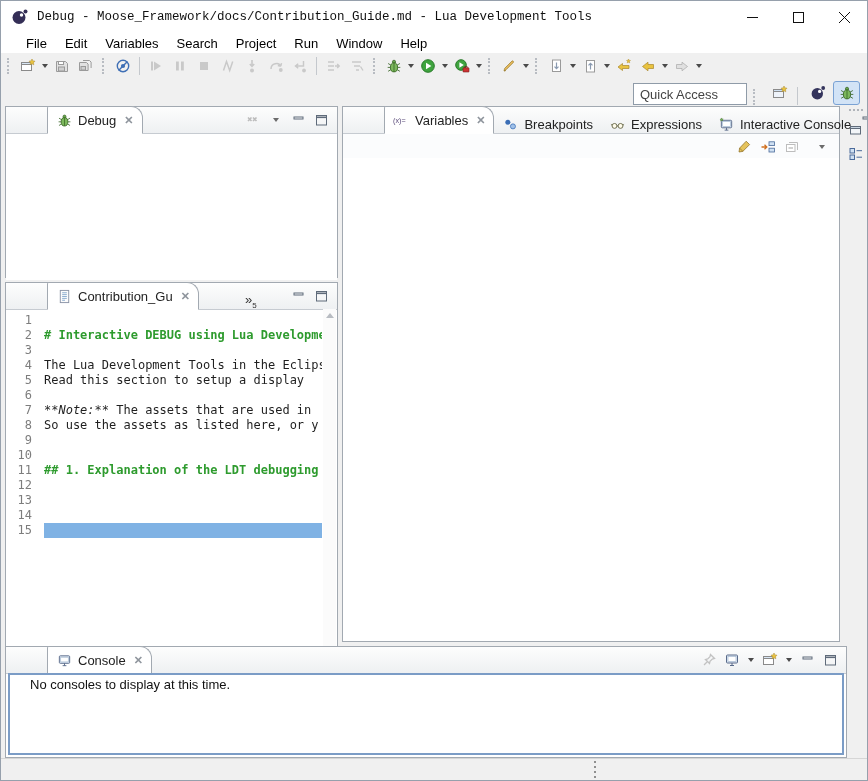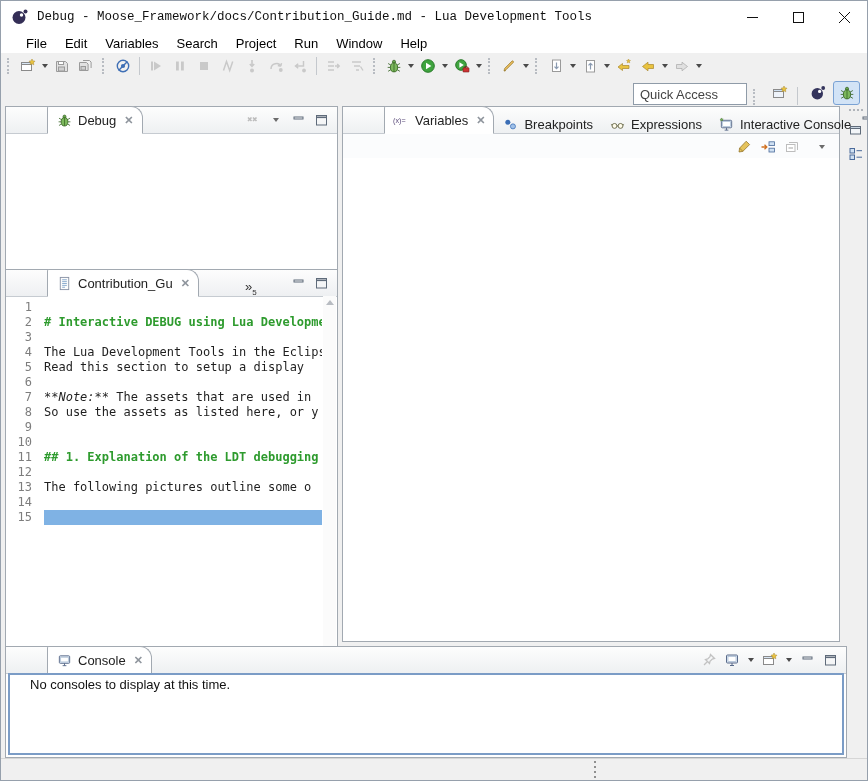--- a/index.html
+++ b/index.html
@@ -343,21 +343,21 @@
             <svg width="15" height="15" viewBox="0 0 15 15">
               <rect x="2.5" y="2.5" width="10" height="9.5" fill="none" stroke="#5f6b7a"></rect>
               <line x1="2.5" y1="4.3" x2="12.5" y2="4.3" stroke="#5f6b7a" stroke-width="1.6"></line>
             </svg>
           </span>
       </div>
     </div>
     <div style="height:146px;background:#fff;"></div>
   </div>
 
-  <div class="panel" style="left:4px;top:268px;width:333px;height:468px;">
+  <div class="panel" style="left:4px;top:281px;width:333px;height:468px;">
     <div class="tabbar">
       <div class="tab active">
         <span class="sm-icon">
             <svg width="15" height="15" viewBox="0 0 16 16">
               <rect x="3.5" y="1.5" width="9" height="13" fill="#fcfcfc" stroke="#8a93a6"></rect>
               <path d="M5.5 4h5M5.5 6h5M5.5 8h5M5.5 10h5M5.5 12h3" stroke="#7aa0c8" stroke-width=".9"></path>
             </svg>
           </span>
         <span>Contribution_Gu</span>
         <span class="close">✕</span>
@@ -388,21 +388,21 @@
           <div class="crow"><span class="ln">3</span><span class="ct"></span></div>
           <div class="crow"><span class="ln">4</span><span class="ct">The Lua Development Tools in the Eclipse</span></div>
           <div class="crow"><span class="ln">5</span><span class="ct">Read this section to setup a display</span></div>
           <div class="crow"><span class="ln">6</span><span class="ct"></span></div>
           <div class="crow"><span class="ln">7</span><span class="ct"><em>**Note:**</em> The assets that are used in</span></div>
           <div class="crow"><span class="ln">8</span><span class="ct">So use the assets as listed here, or y</span></div>
           <div class="crow"><span class="ln">9</span><span class="ct"></span></div>
           <div class="crow"><span class="ln">10</span><span class="ct"></span></div>
           <div class="crow"><span class="ln">11</span><span class="ct green">## 1. Explanation of the LDT debugging</span></div>
           <div class="crow"><span class="ln">12</span><span class="ct"></span></div>
-          <div class="crow"><span class="ln">13</span><span class="ct">The following pictures outline some o</span></div>
+          <div class="crow"><span class="ln">13</span></div>
           <div class="crow"><span class="ln">14</span><span class="ct"></span></div>
           <div class="crow sel"><span class="ln">15</span><span class="ct"></span></div>
         </div>
       <div class="vscroll">
         <span class="varrow up"></span>
         <span class="varrow dn"></span>
       </div>
       <div class="hscroll">
         <span class="harrow" style="left:0;">‹</span>
         <div class="hthumb"></div>

